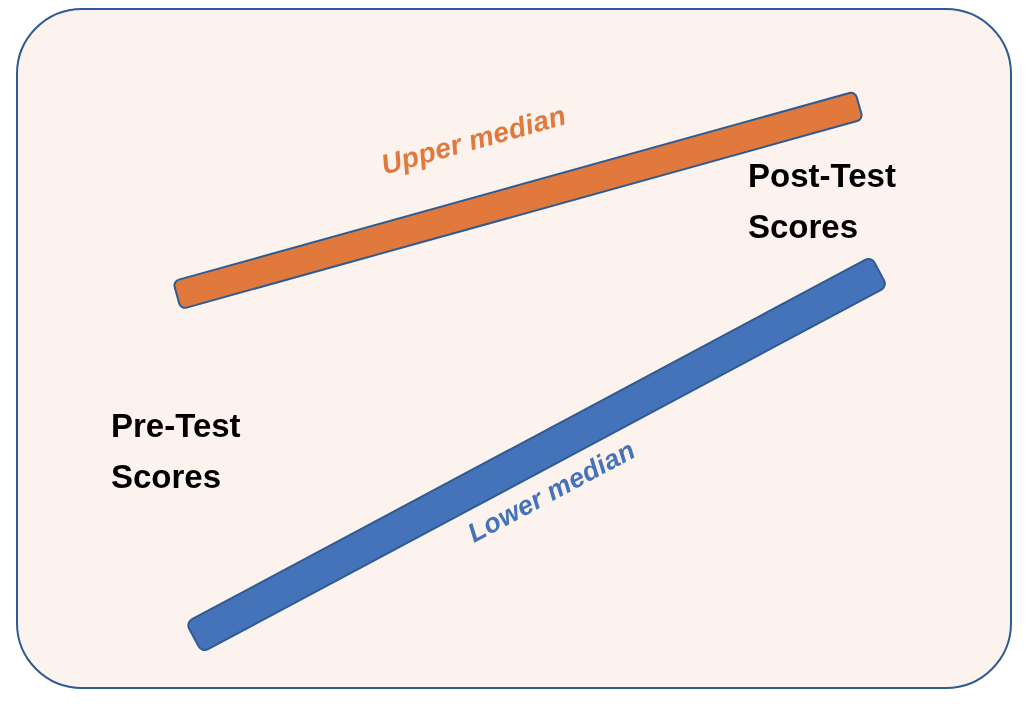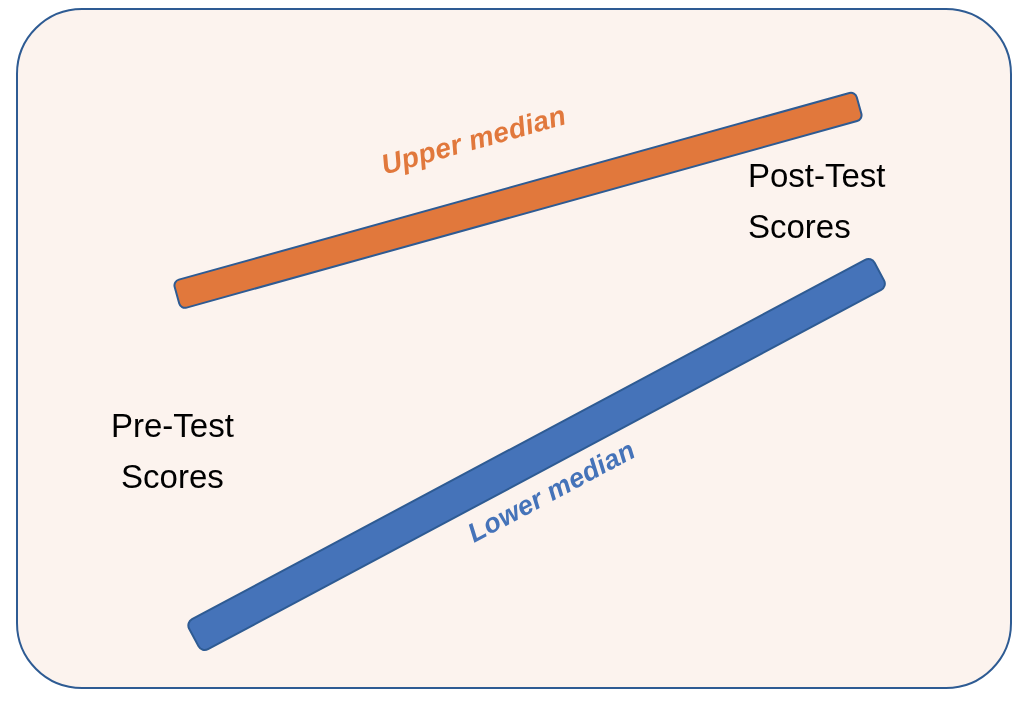--- a/index.html
+++ b/index.html
@@ -77,27 +77,27 @@
     left: 470px;
     top: 520px;
     font-size: 27px;
     color: #4573B9;
     transform: rotate(-28.1deg);
   }
 
   
   .score-label {
     position: absolute;
-    font-weight: normal;
+    font-weight: bold;
     color: #000000;
     font-size: 33px;
     line-height: 1.55;
     white-space: pre-line;
   }
-  #label-pre-test  { left: 111px; top: 400px; text-align: center; }
+  #label-pre-test  { left: 111px; top: 400px; }
   #label-post-test { left: 748px; top: 150px; }
 </style>
 </head>
 <body>
 
 <div id="canvas">
 
   <div id="frame">
 
     <div class="bar" id="bar-upper"></div>

